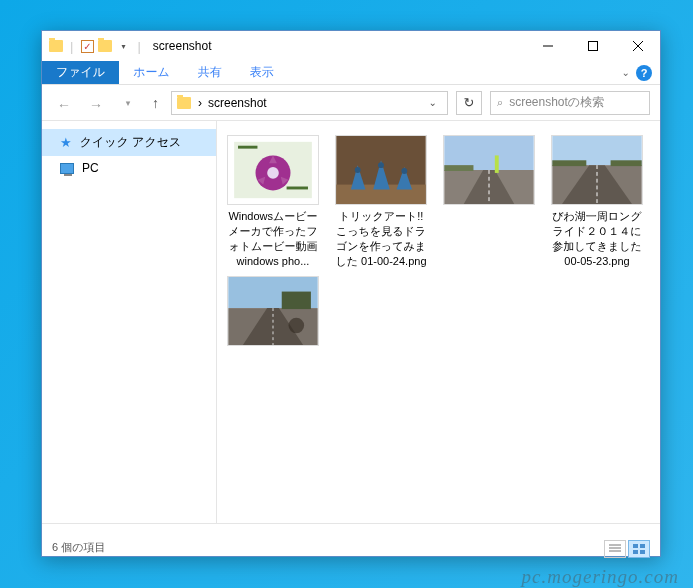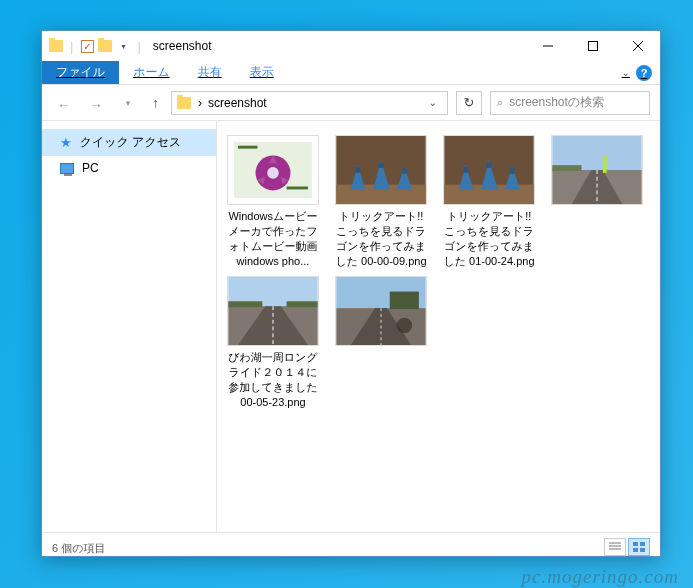--- a/index.html
+++ b/index.html
@@ -8,21 +8,21 @@
 .titlebar { height: 30px; display: flex; align-items: center; background: #fff; }
 .titlebar-icons { display: flex; align-items: center; gap: 2px; padding-left: 6px; }
 .mini-icon { width: 16px; height: 16px; display: inline-flex; align-items: center; justify-content: center; font-size: 11px; }
 .folder-ic { background: #ffd768; width: 14px; height: 12px; border-radius: 1px; position: relative; }
 .folder-ic::before { content: ''; position: absolute; top: -2px; left: 0; width: 6px; height: 2px; background: #ffd768; }
 .sep { color: #ccc; margin: 0 4px; font-size: 13px; }
 .checkbox-ic { width: 13px; height: 13px; border: 1px solid #d08030; display: inline-flex; align-items: center; justify-content: center; color: #d04040; font-size: 10px; }
 .title-text { font-size: 12px; margin-left: 6px; color: #000; }
 .win-controls { margin-left: auto; display: flex; }
 .win-btn { width: 45px; height: 30px; display: flex; align-items: center; justify-content: center; font-size: 10px; color: #000; cursor: pointer; }
-.ribbon-tabs { height: 24px; display: flex; align-items: stretch; background: #fff; border-bottom: 1px solid #e1e1e1; text-decoration: underline; }
+.ribbon-tabs { height: 24px; display: flex; align-items: stretch; background: #fff; border-bottom: 1px solid #e1e1e1; }
 .ribbon-tab { padding: 0 14px; font-size: 12px; display: flex; align-items: center; color: #3b82f6; cursor: pointer; }
 .ribbon-tab.active { background: #1979ca; color: #fff; }
 .ribbon-right { margin-left: auto; display: flex; align-items: center; padding-right: 8px; gap: 6px; }
 .chev { color: #666; font-size: 10px; }
 .help-ic { width: 16px; height: 16px; border-radius: 50%; background: #1e88e5; color: #fff; font-size: 11px; display: flex; align-items: center; justify-content: center; font-weight: bold; }
 .nav-bar { height: 36px; display: flex; align-items: center; padding: 0 10px; gap: 8px; background: #fff; border-bottom: 1px solid #e5e5e5; }
 .nav-arrow { color: #999; font-size: 14px; padding: 4px; width: 24px; text-align: center; }
 .nav-up { color: #555; font-size: 14px; padding: 4px; }
 .addr-box { flex: 1; height: 24px; border: 1px solid #ccc; display: flex; align-items: center; padding: 0 4px; gap: 6px; font-size: 12px; }
 .addr-chev { color: #555; font-size: 10px; margin-left: auto; padding: 0 6px; }
@@ -36,21 +36,21 @@
 .pc-ic { width: 14px; height: 11px; background: #4da3e8; border: 1px solid #2a7ab8; display: inline-block; position: relative; }
 .pc-ic::after { content:''; position: absolute; bottom: -3px; left: 3px; width: 8px; height: 2px; background: #888; }
 .net-ic { width: 14px; height: 11px; position: relative; display: inline-block; }
 .net-ic::before { content:''; position:absolute; width:5px; height:4px; background:#5db0e8; top:0; left:4px; border:1px solid #3a8ac0;}
 .net-ic::after { content:''; position:absolute; width:5px; height:4px; background:#5db0e8; bottom:0; left:0; border:1px solid #3a8ac0; box-shadow: 8px 0 0 #5db0e8, 8px 0 0 0 #3a8ac0;}
 .files { flex: 1; padding: 12px 8px; overflow-y: auto; display: flex; flex-wrap: wrap; align-content: flex-start; gap: 4px 12px; }
 .file-item { width: 96px; display: flex; flex-direction: column; align-items: center; cursor: pointer; padding: 2px; }
 .thumb { width: 92px; height: 70px; border: 1px solid #ddd; display: flex; align-items: center; justify-content: center; overflow: hidden; }
 .thumb svg { width: 100%; height: 100%; }
 .fname { font-size: 11px; line-height: 1.35; text-align: center; color: #000; margin-top: 4px; word-break: break-all; max-height: 60px; overflow: hidden; }
-.statusbar { height: 24px; border-top: 1px solid #e5e5e5; display: flex; align-items: flex-end; padding: 0 10px; font-size: 11px; color: #555; }
+.statusbar { height: 24px; border-top: 1px solid #e5e5e5; display: flex; align-items: flex-start; padding: 16px 10px; font-size: 11px; color: #555; }
 .view-btns { margin-left: auto; display: flex; gap: 2px; }
 .view-btn { width: 22px; height: 18px; border: 1px solid #ccc; display: flex; align-items: center; justify-content: center; font-size: 10px; color: #555; }
 .view-btn.active { background: #cce8ff; border-color: #7ab8e8; }
 .watermark { position: absolute; right: 14px; bottom: 0; font-family: Georgia, serif; font-style: italic; font-size: 19px; color: rgba(80,80,80,0.45); letter-spacing: 1px; }
 </style>
 </head>
 <body>
 
 <div class="window">
   <div class="titlebar">
@@ -155,35 +155,20 @@
               <rect width="92" height="70" fill="#6a5038"></rect>
               <rect y="50" width="92" height="20" fill="#8a6a48"></rect>
               <path d="M15 55 L22 30 L30 55 Z" fill="#3878b0"></path>
               <path d="M38 55 L46 25 L55 55 Z" fill="#3878b0"></path>
               <path d="M62 55 L70 32 L78 55 Z" fill="#3878b0"></path>
               <circle cx="22" cy="35" r="3" fill="#2a5880"></circle>
               <circle cx="46" cy="30" r="3" fill="#2a5880"></circle>
               <circle cx="70" cy="36" r="3" fill="#2a5880"></circle>
             </svg>
           </div>
-          <div class="fname">トリックアート!! こっちを見るドラゴンを作ってみました 00-00-09.png</div>
-        </div>
-        <div class="file-item">
-          <div class="thumb">
-            <svg viewBox="0 0 92 70">
-              <rect width="92" height="70" fill="#6a5038"></rect>
-              <rect y="50" width="92" height="20" fill="#8a6a48"></rect>
-              <path d="M15 55 L22 30 L30 55 Z" fill="#3878b0"></path>
-              <path d="M38 55 L46 25 L55 55 Z" fill="#3878b0"></path>
-              <path d="M62 55 L70 32 L78 55 Z" fill="#3878b0"></path>
-              <circle cx="22" cy="35" r="3" fill="#2a5880"></circle>
-              <circle cx="46" cy="30" r="3" fill="#2a5880"></circle>
-              <circle cx="70" cy="36" r="3" fill="#2a5880"></circle>
-            </svg>
-          </div>
           <div class="fname">トリックアート!! こっちを見るドラゴンを作ってみました 01-00-24.png</div>
         </div>
         <div class="file-item">
           <div class="thumb">
             <svg viewBox="0 0 92 70">
               <rect width="92" height="35" fill="#a8c8e8"></rect>
               <rect y="35" width="92" height="35" fill="#888078"></rect>
               <polygon points="20,70 40,35 52,35 72,70" fill="#686058"></polygon>
               <line x1="46" y1="35" x2="46" y2="70" stroke="#fff" stroke-width="1" stroke-dasharray="4 3"></line>
               <rect x="52" y="20" width="4" height="18" fill="#b8e048"></rect>

